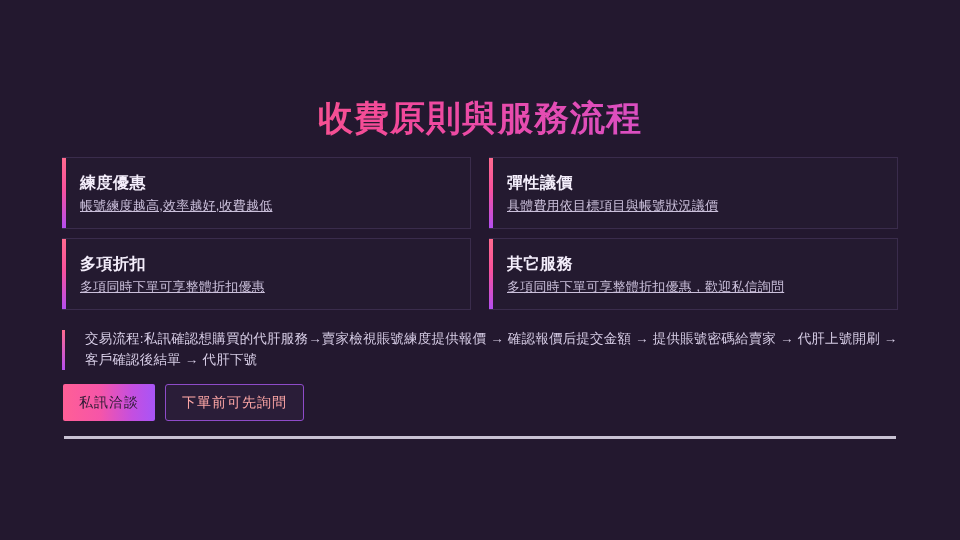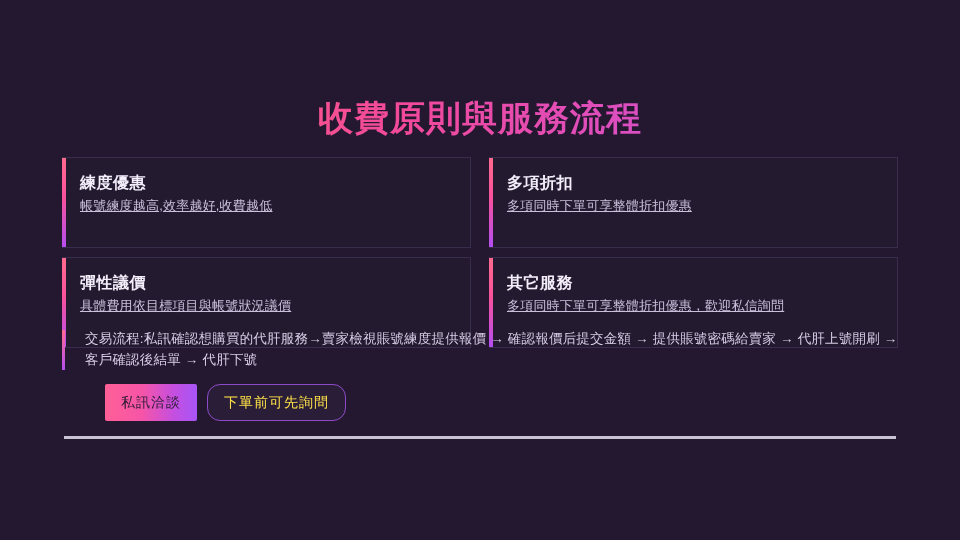--- a/index.html
+++ b/index.html
@@ -38,21 +38,21 @@
     position: absolute;
     left: 62px; top: 157px;
     width: 836px;
     display: grid;
     grid-template-columns: 1fr 1fr;
     column-gap: 18px;
     row-gap: 9px;
   }
   .card {
     position: relative;
-    height: 91px;
+    height: 72px;
     background: #241a30;
     border: 1px solid #3a2c4c;
     border-left: none;
     padding: 14px 16px 0 18px;
     overflow: hidden;
   }
   .card .accent {
     position: absolute;
     left: 0; top: 0; bottom: 0;
     width: 4px;
@@ -106,32 +106,31 @@
     height: 37px;
     padding: 0 16px;
     display: flex; align-items: center; justify-content: center;
     background: linear-gradient(90deg, #ff5f96 0%, #f655a8 40%, #c44fe0 75%, #a855f7 100%);
     color: #2b1b33;
     font-size: 14px;
     font-weight: normal;
     letter-spacing: 1px;
     border: none;
     border-radius: 2px;
-    margin-left: 42px;
   }
   .btn-outline {
     height: 37px;
     padding: 0 16px;
     display: flex; align-items: center; justify-content: center;
     background: #2a1d38;
-    color: #fde047;
+    color: #fca5a5;
     font-size: 14px;
     letter-spacing: 1px;
     border: 1px solid #8e4bc9;
-    border-radius: 13px;
+    border-radius: 3px;
   }
 
   
   .bottom-rule {
     position: absolute;
     left: 64px; top: 436px;
     width: 832px; height: 3px;
     background: #c9c2d4;
   }
 
@@ -154,28 +153,28 @@
   <div class="cards">
 
     <div class="card">
       <div class="accent"></div>
       <div class="card-title">練度優惠</div>
       <div class="card-desc">帳號練度越高,效率越好,收費越低</div>
     </div>
 
     <div class="card">
       <div class="accent"></div>
-      <div class="card-title">多項折扣</div>
-      <div class="card-desc">多項同時下單可享整體折扣優惠</div>
+      <div class="card-title">彈性議價</div>
+      <div class="card-desc">具體費用依目標項目與帳號狀況議價</div>
     </div>
 
     <div class="card">
       <div class="accent"></div>
-      <div class="card-title">彈性議價</div>
-      <div class="card-desc">具體費用依目標項目與帳號狀況議價</div>
+      <div class="card-title">多項折扣</div>
+      <div class="card-desc">多項同時下單可享整體折扣優惠</div>
     </div>
 
     <div class="card">
       <div class="accent"></div>
       <div class="card-title">其它服務</div>
       <div class="card-desc">多項同時下單可享整體折扣優惠，歡迎私信詢問</div>
     </div>
 
   </div>
 

